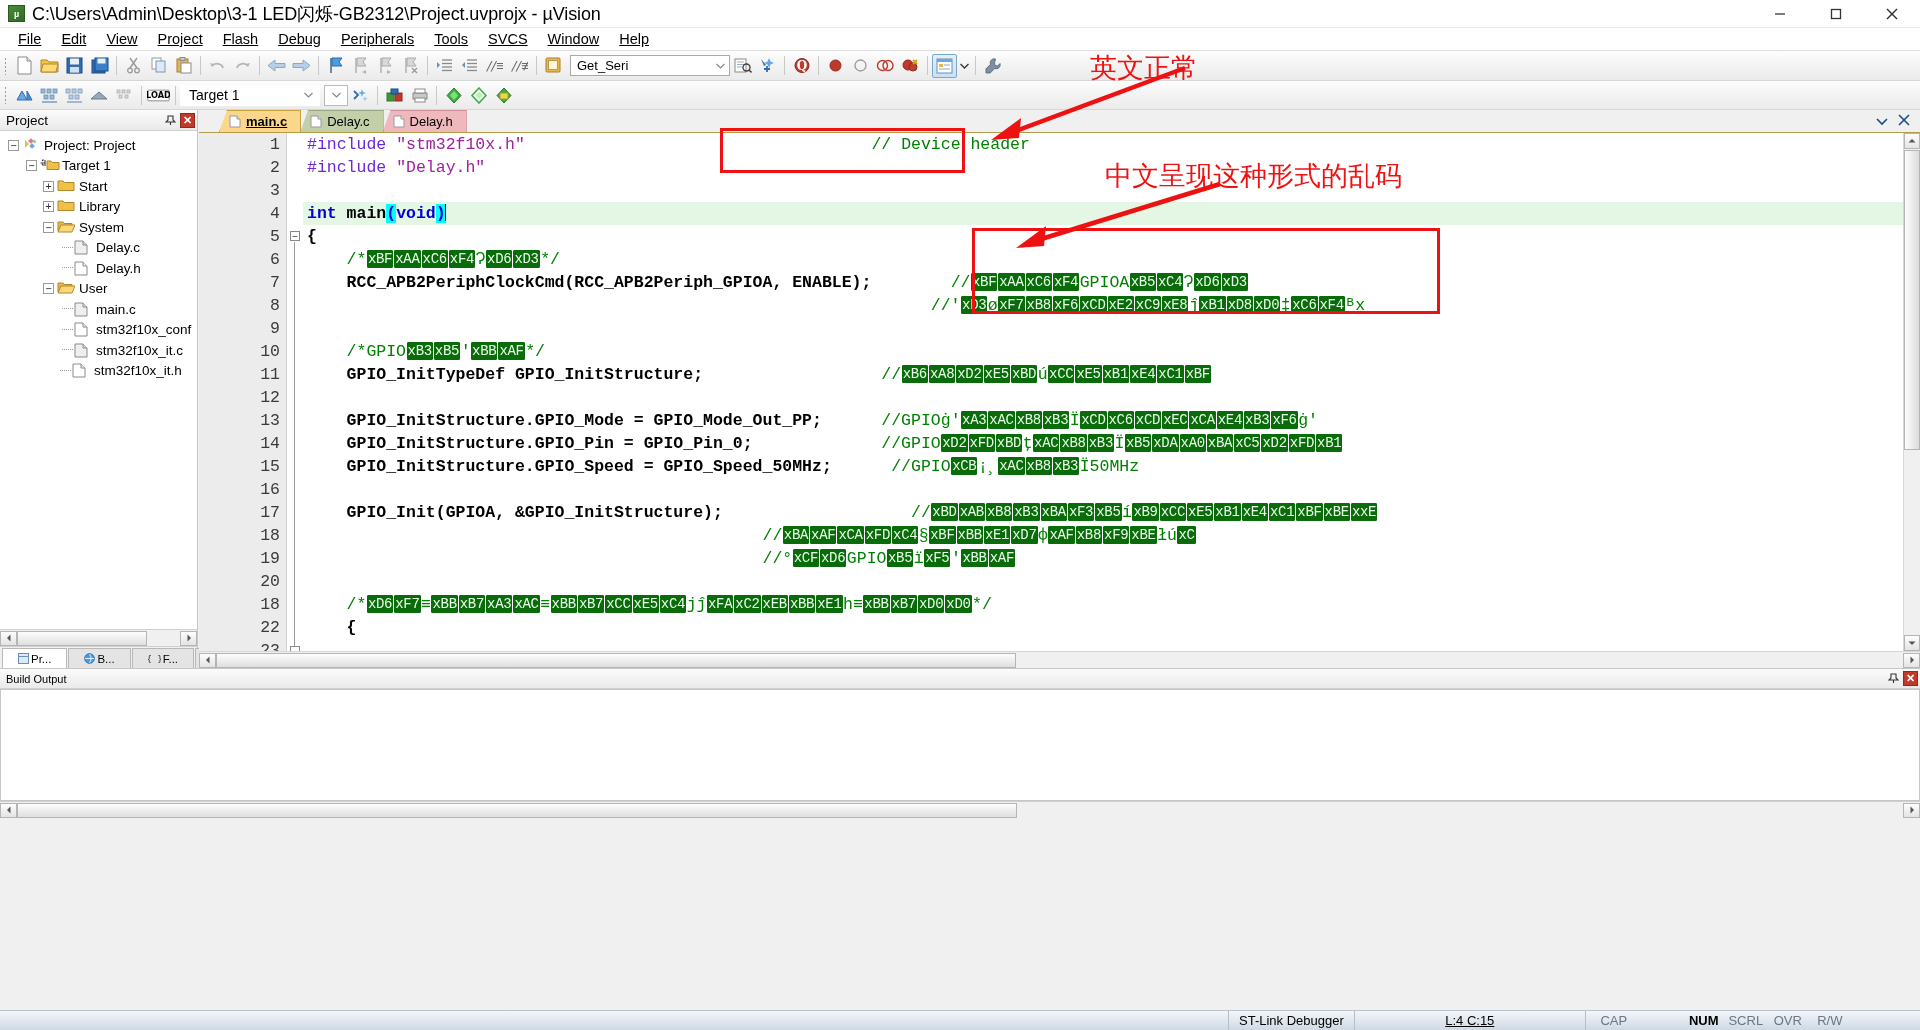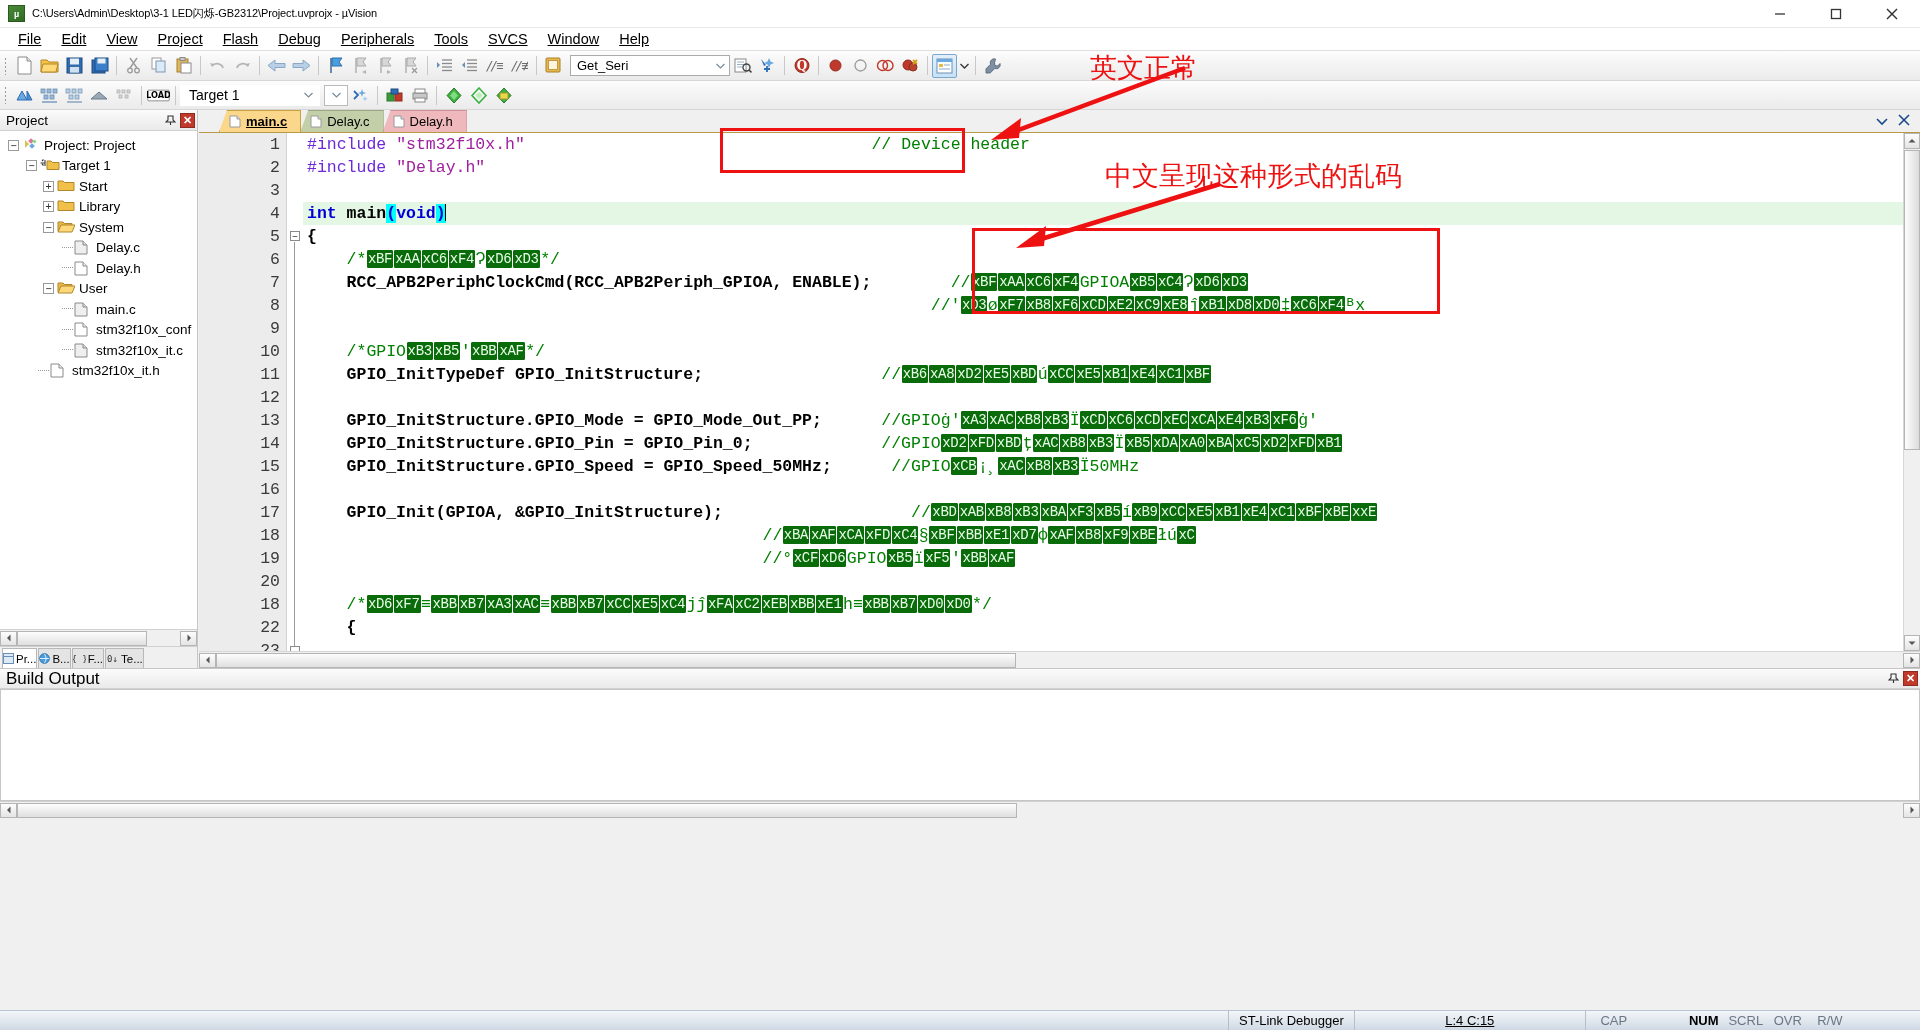--- a/index.html
+++ b/index.html
@@ -25,21 +25,21 @@
   }
   .title-icon {
     width: 17px; height: 17px; margin-left: 8px; margin-right: 7px;
     background: linear-gradient(145deg,#4a8a3a,#2f6b22);
     border: 1px solid #2a5a1e;
     color: #fff; font-size: 9px; font-weight: bold;
     display: flex; align-items: center; justify-content: center;
     position: relative; flex: none;
   }
   .title-text {
-    font-size: 11px; color: #000; white-space: nowrap;
+    font-size: 18px; color: #000; white-space: nowrap;
     letter-spacing: -0.1px;
   }
   .wincontrols { margin-left: auto; display: flex; height: 28px; }
   .wbtn {
     width: 56px; height: 28px; display: flex; align-items: center; justify-content: center;
     color: #333;
   }
   .wbtn svg { display:block; }
   .wbtn.close svg { color: #333; }
 
@@ -164,21 +164,21 @@
   }
   .hs-thumb {
     height: 15px; background: linear-gradient(to bottom,#fdfdfd,#dfdfdf);
     border: 1px solid #b5b5b5; flex: none;
   }
   .panel-tabs {
     height: 22px; background: #f0f0f0; display: flex; align-items: flex-end;
     flex: none; border-top: 1px solid #d0d0d0; padding-left: 2px;
   }
   .ptab {
-    height: 20px; padding: 0 0; display: flex; align-items: center;
+    height: 20px; padding: 0 15px; display: flex; align-items: center;
     font-size: 11.5px; color: #000; background: #e4e4e4;
     border: 1px solid #b8b8b8; border-bottom: none; margin-right: 1px;
     white-space: nowrap; gap: 2px;
   }
   .ptab.sel { background: #fff; }
   .ptab svg { display:block; flex:none; }
 
   
   .editor-area {
     position: absolute; left: 199px; top: 110px; width: 1721px; height: 558px;
@@ -285,21 +285,21 @@
   
   .build-panel {
     position: absolute; left: 0; top: 668px; width: 1920px; height: 150px;
     background: #f0f0f0; display: flex; flex-direction: column;
   }
   .build-header {
     height: 21px; background: linear-gradient(to bottom,#fbfbfb,#eaeaea);
     display: flex; align-items: center; border-bottom: 1px solid #d0d0d0;
     border-top: 1px solid #c6c6c6; flex: none;
   }
-  .build-title { font-size: 17px; color: #000; padding-left: 6px; }
+  .build-title { font-size: 11px; color: #000; padding-left: 6px; }
   .build-body { flex: 1; background: #fff; border: 1px solid #c6c6c6; margin: 0; }
   .build-hscroll {
     height: 17px; background: #f0f0f0; display: flex; align-items: center; flex: none;
     border-top: 1px solid #d0d0d0;
   }
 
   
   .statusbar {
     position: absolute; left: 0; bottom: 0; width: 1920px; height: 20px;
     background: linear-gradient(to bottom,#f3f6f9,#cfd9e4);
@@ -864,21 +864,21 @@
         <div class="tdash"></div>
         <div class="ticon">
           <svg width="14" height="15" viewBox="0 0 14 15">
               <path d="M1 1h8l4 4v9H1z" fill="#efefef" stroke="#8a8a8a"></path>
               <path d="M9 1v4h4" fill="#d8d8d8" stroke="#8a8a8a"></path>
             </svg>
         </div>
         <div class="tlabel">stm32f10x_it.c</div>
       </div>
 
-      <div class="tnode" style="padding-left:36px;">
+      <div class="tnode" style="padding-left:58px;">
         <div class="tdash"></div>
         <div class="ticon">
           <svg width="14" height="15" viewBox="0 0 14 15">
               <path d="M1 1h8l4 4v9H1z" fill="#fff" stroke="#8a8a8a"></path>
               <path d="M9 1v4h4" fill="#eee" stroke="#8a8a8a"></path>
             </svg>
         </div>
         <div class="tlabel">stm32f10x_it.h</div>
       </div>
     </div>

